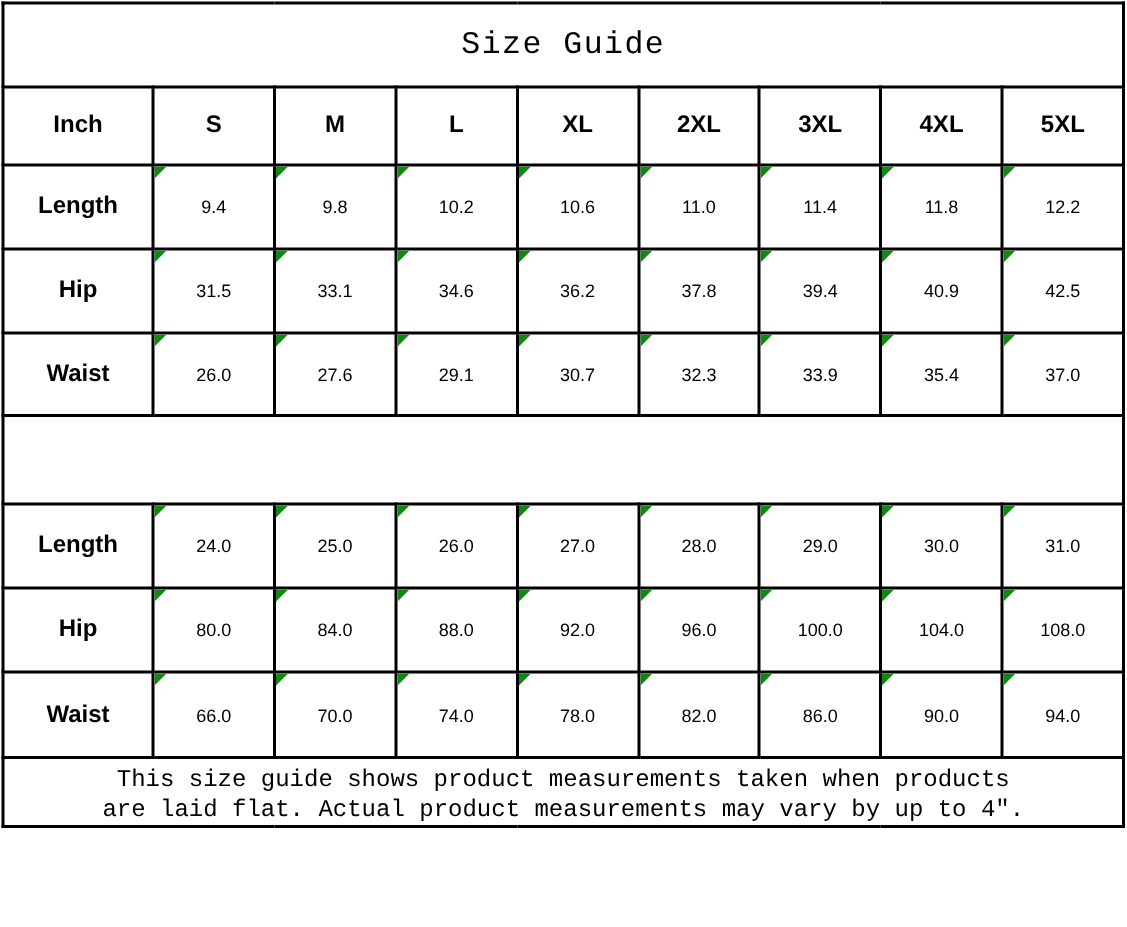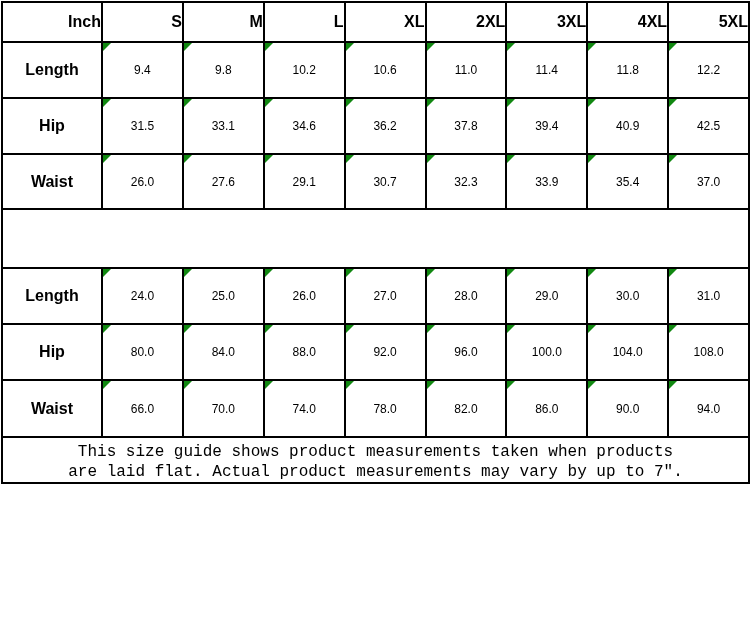--- a/index.html
+++ b/index.html
@@ -14,21 +14,21 @@
     color: #000;
   }
   td { border: 2px solid #000; text-align: center; vertical-align: middle;
        padding: 0; position: relative; overflow: hidden; }
   .title-cell {
     height: 56px;
     font-family: "Liberation Mono", "DejaVu Sans Mono", monospace;
     font-size: 21px; letter-spacing: 1px; font-weight: 400;
   }
   .unit-cell, .size-cell, .label-cell { font-weight: bold; font-size: 16px; }
-  .h54  td { height: 40px; text-align: right; }
+  .h54  td { height: 52px; }
   .h56  td { height: 56px; }
   .h55  td { height: 55px; }
   .h59  td { height: 59px; }
   .h57  td { height: 57px; }
   .num { font-size: 12px; font-weight: 400; }
   .tri {
     position: absolute; top: 0; left: 0; width: 0; height: 0;
     border-top: 8px solid var(--marker, #118811);
     border-right: 8px solid transparent;
   }
@@ -50,20 +50,23 @@
       <col>
         <col>
         <col>
         <col>
         <col>
         <col>
         <col>
         <col>
     </colgroup>
     <tbody>
+      <tr>
+        <td colspan="9" class="title-cell">Size Guide</td>
+      </tr>
 
       <tr class="h54">
         <td class="unit-cell">Inch</td>
         <td class="size-cell">S</td>
         <td class="size-cell">M</td>
         <td class="size-cell">L</td>
         <td class="size-cell">XL</td>
         <td class="size-cell">2XL</td>
         <td class="size-cell">3XL</td>
         <td class="size-cell">4XL</td>
@@ -143,18 +146,18 @@
         <td class="num">78.0<span class="tri"></span></td>
         <td class="num">82.0<span class="tri"></span></td>
         <td class="num">86.0<span class="tri"></span></td>
         <td class="num">90.0<span class="tri"></span></td>
         <td class="num">94.0<span class="tri"></span></td>
       </tr>
 
       <tr>
         <td colspan="9" class="footer-cell">
           <div>This size guide shows product measurements taken when products</div>
-          <div>are laid flat. Actual product measurements may vary by up to 7″.</div>
+          <div>are laid flat. Actual product measurements may vary by up to 4″.</div>
         </td>
       </tr>
     </tbody>
   </table>
 </div>
 
 </body></html>

